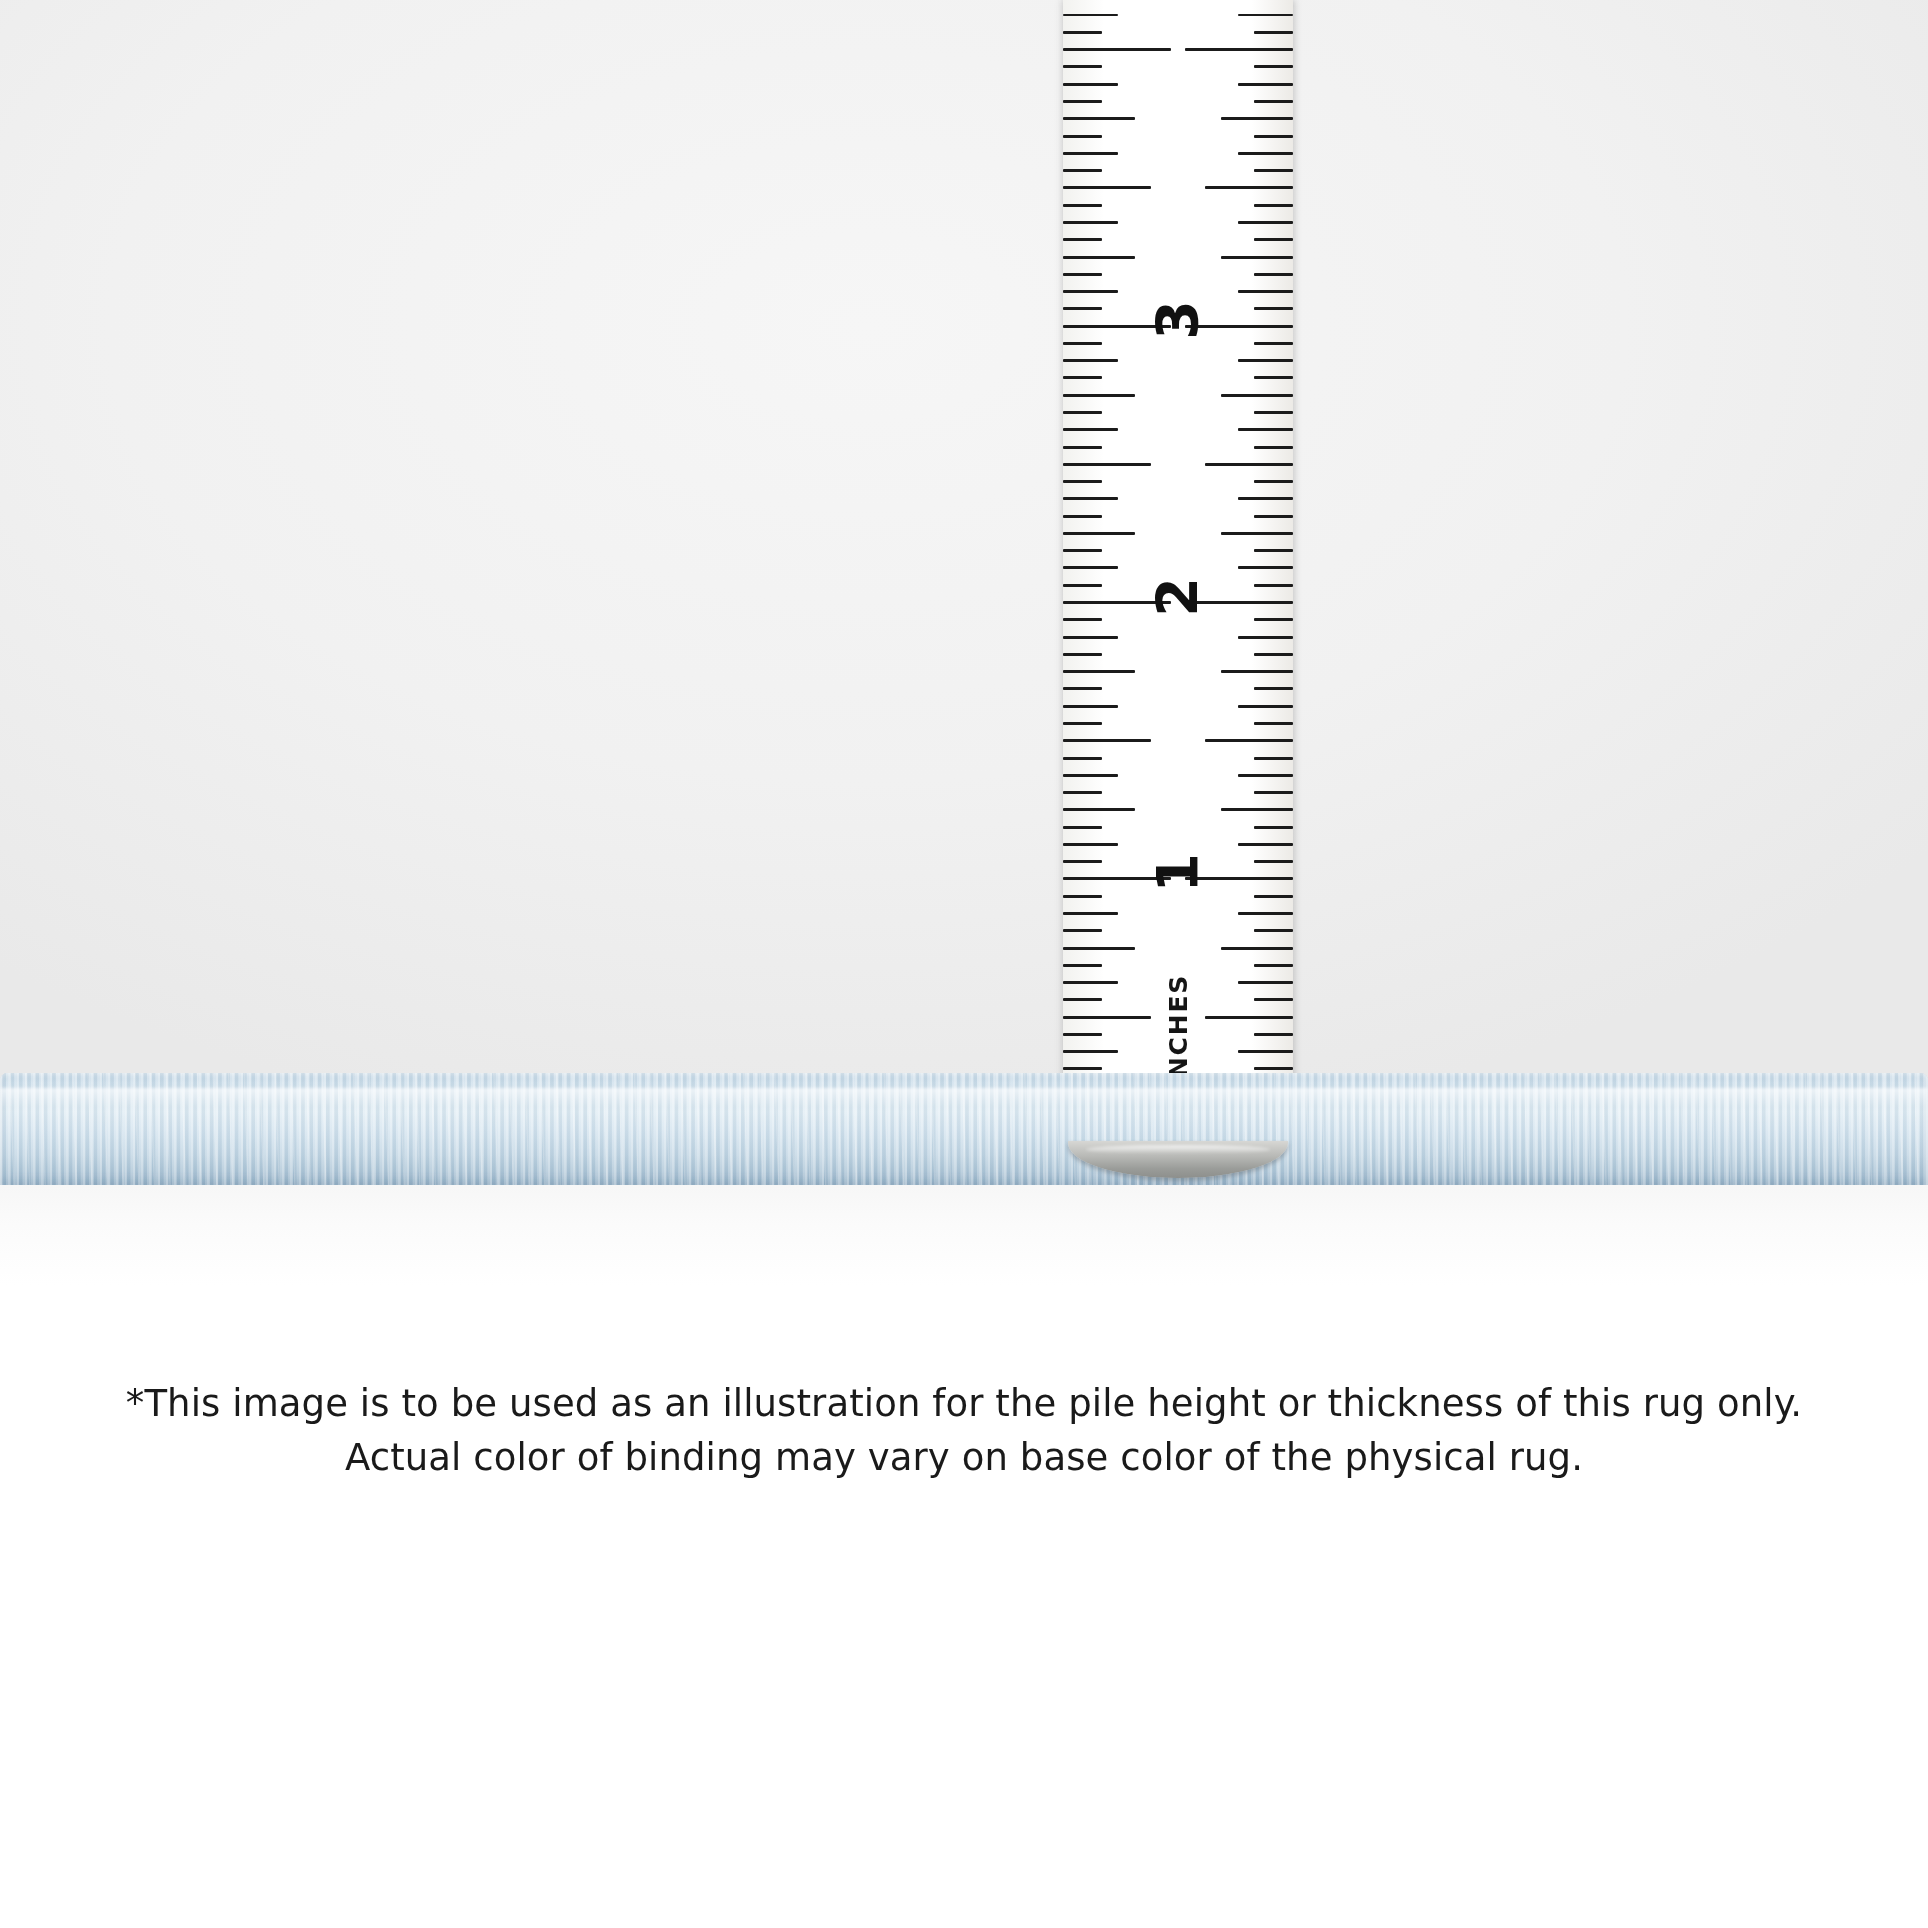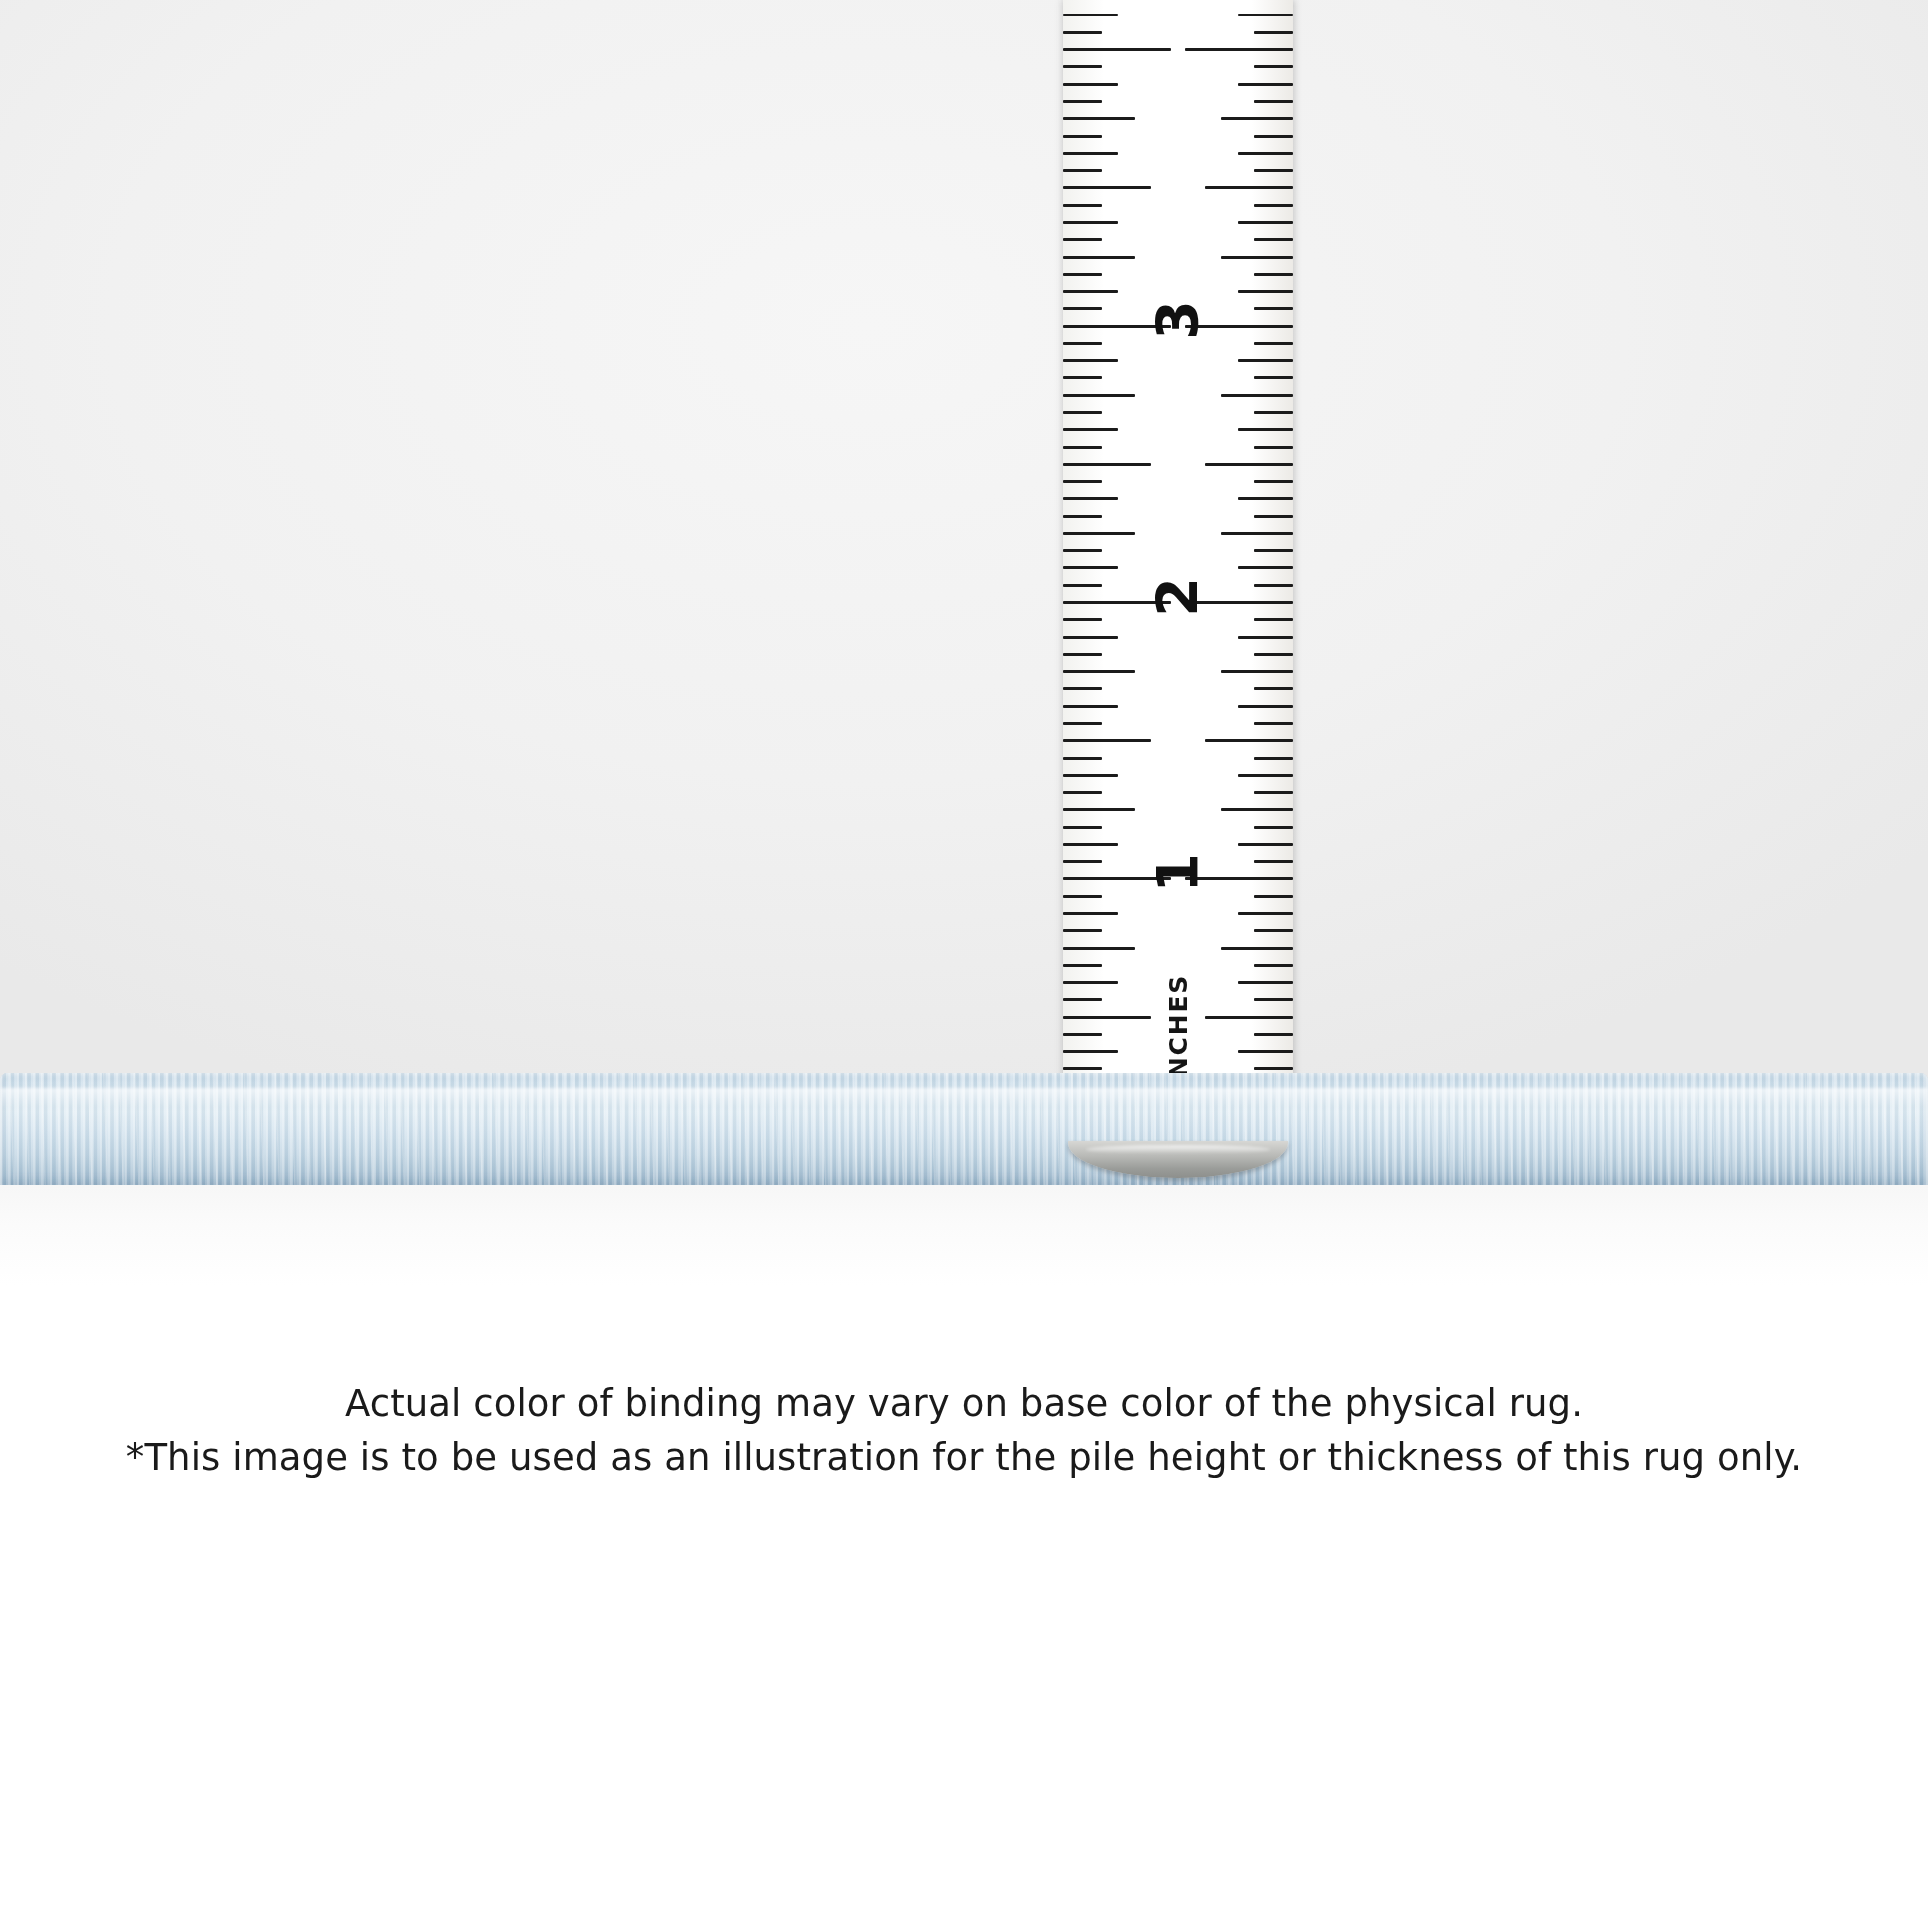--- a/index.html
+++ b/index.html
@@ -364,18 +364,18 @@
     </div>
 
     <div class="floor"></div>
 
     <div class="ruler-tip">
       <div class="ruler-tip-shine"></div>
     </div>
   </div>
 
   <div class="caption">
+    <span class="caption-line">*This image is to be used as an illustration for the pile height or thickness of this rug only.</span>
     <span class="caption-line">Actual color of binding may vary on base color of the physical rug.</span>
-    <span class="caption-line">*This image is to be used as an illustration for the pile height or thickness of this rug only.</span>
   </div>
 
 </div>
 
 
 </body></html>

